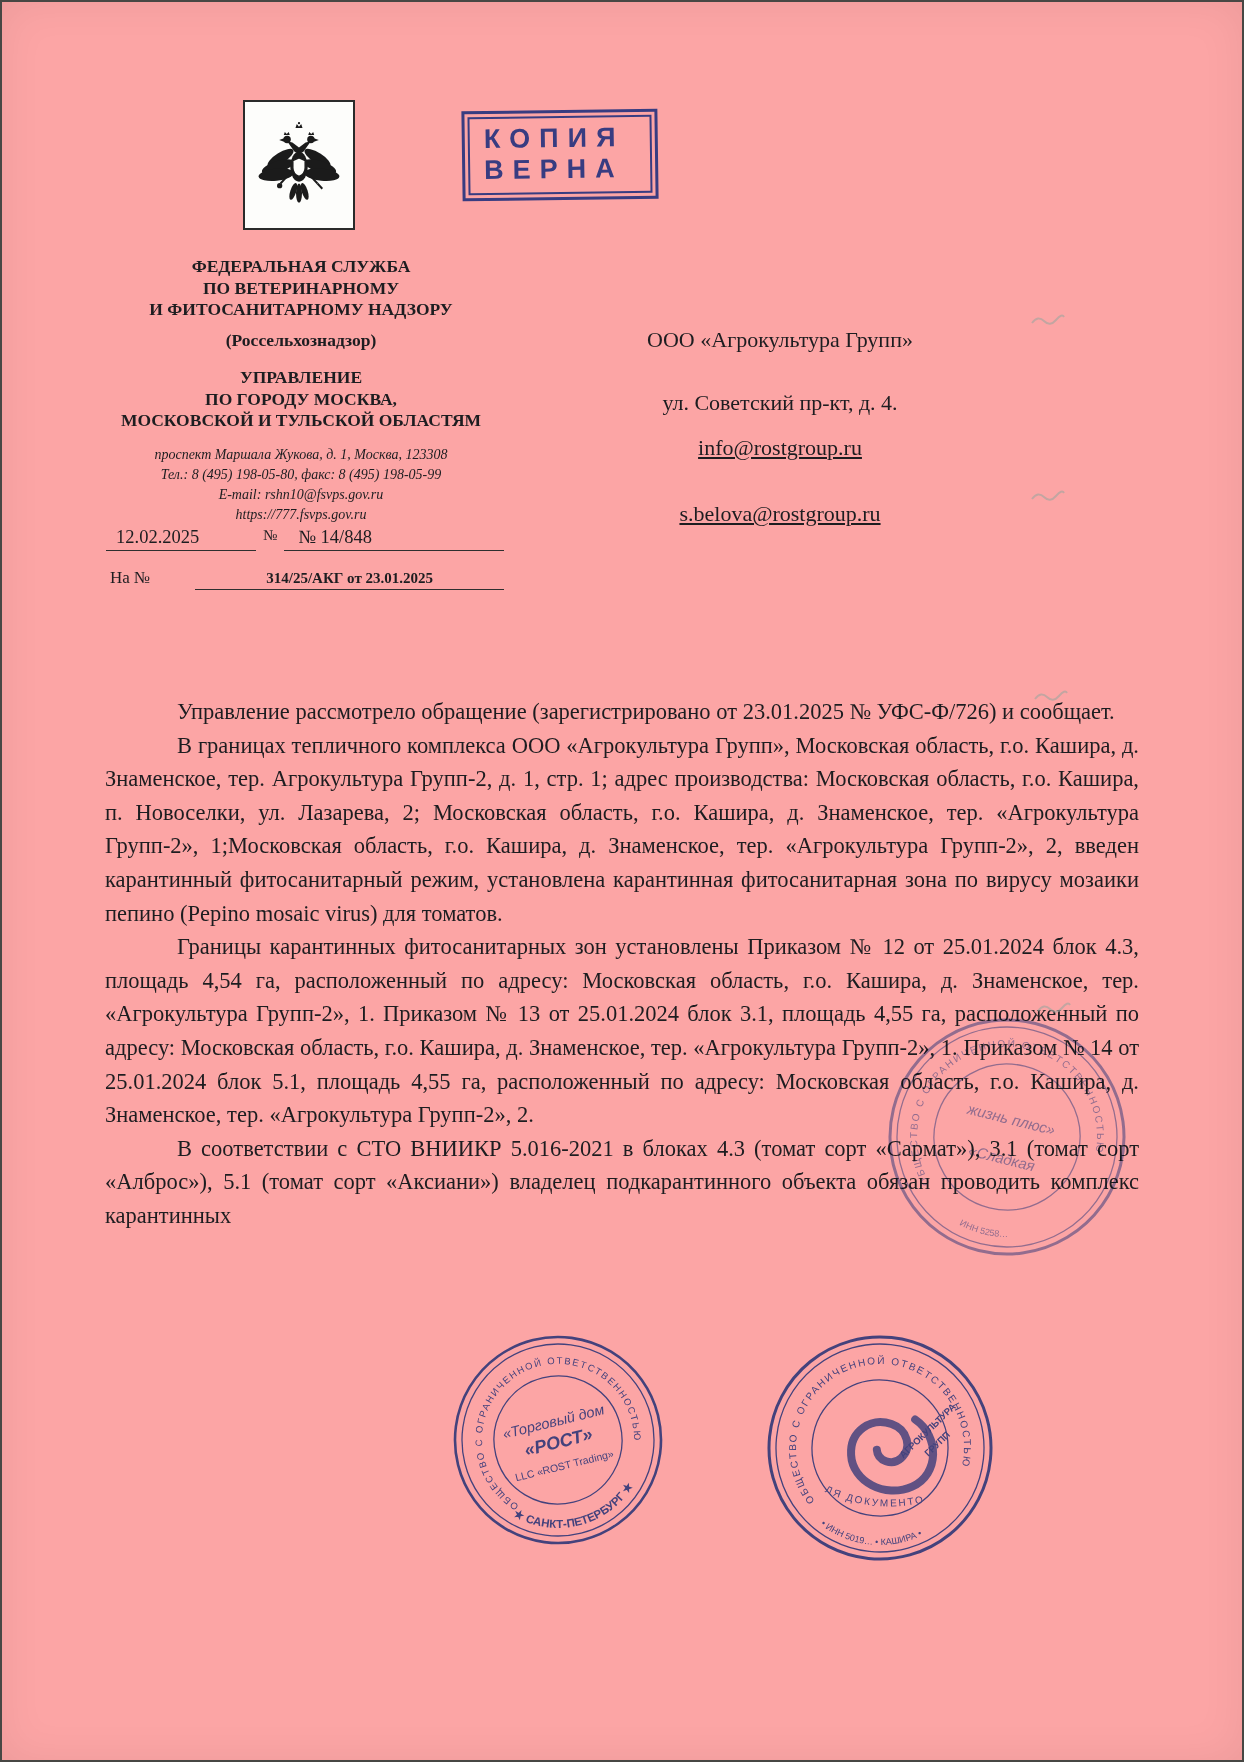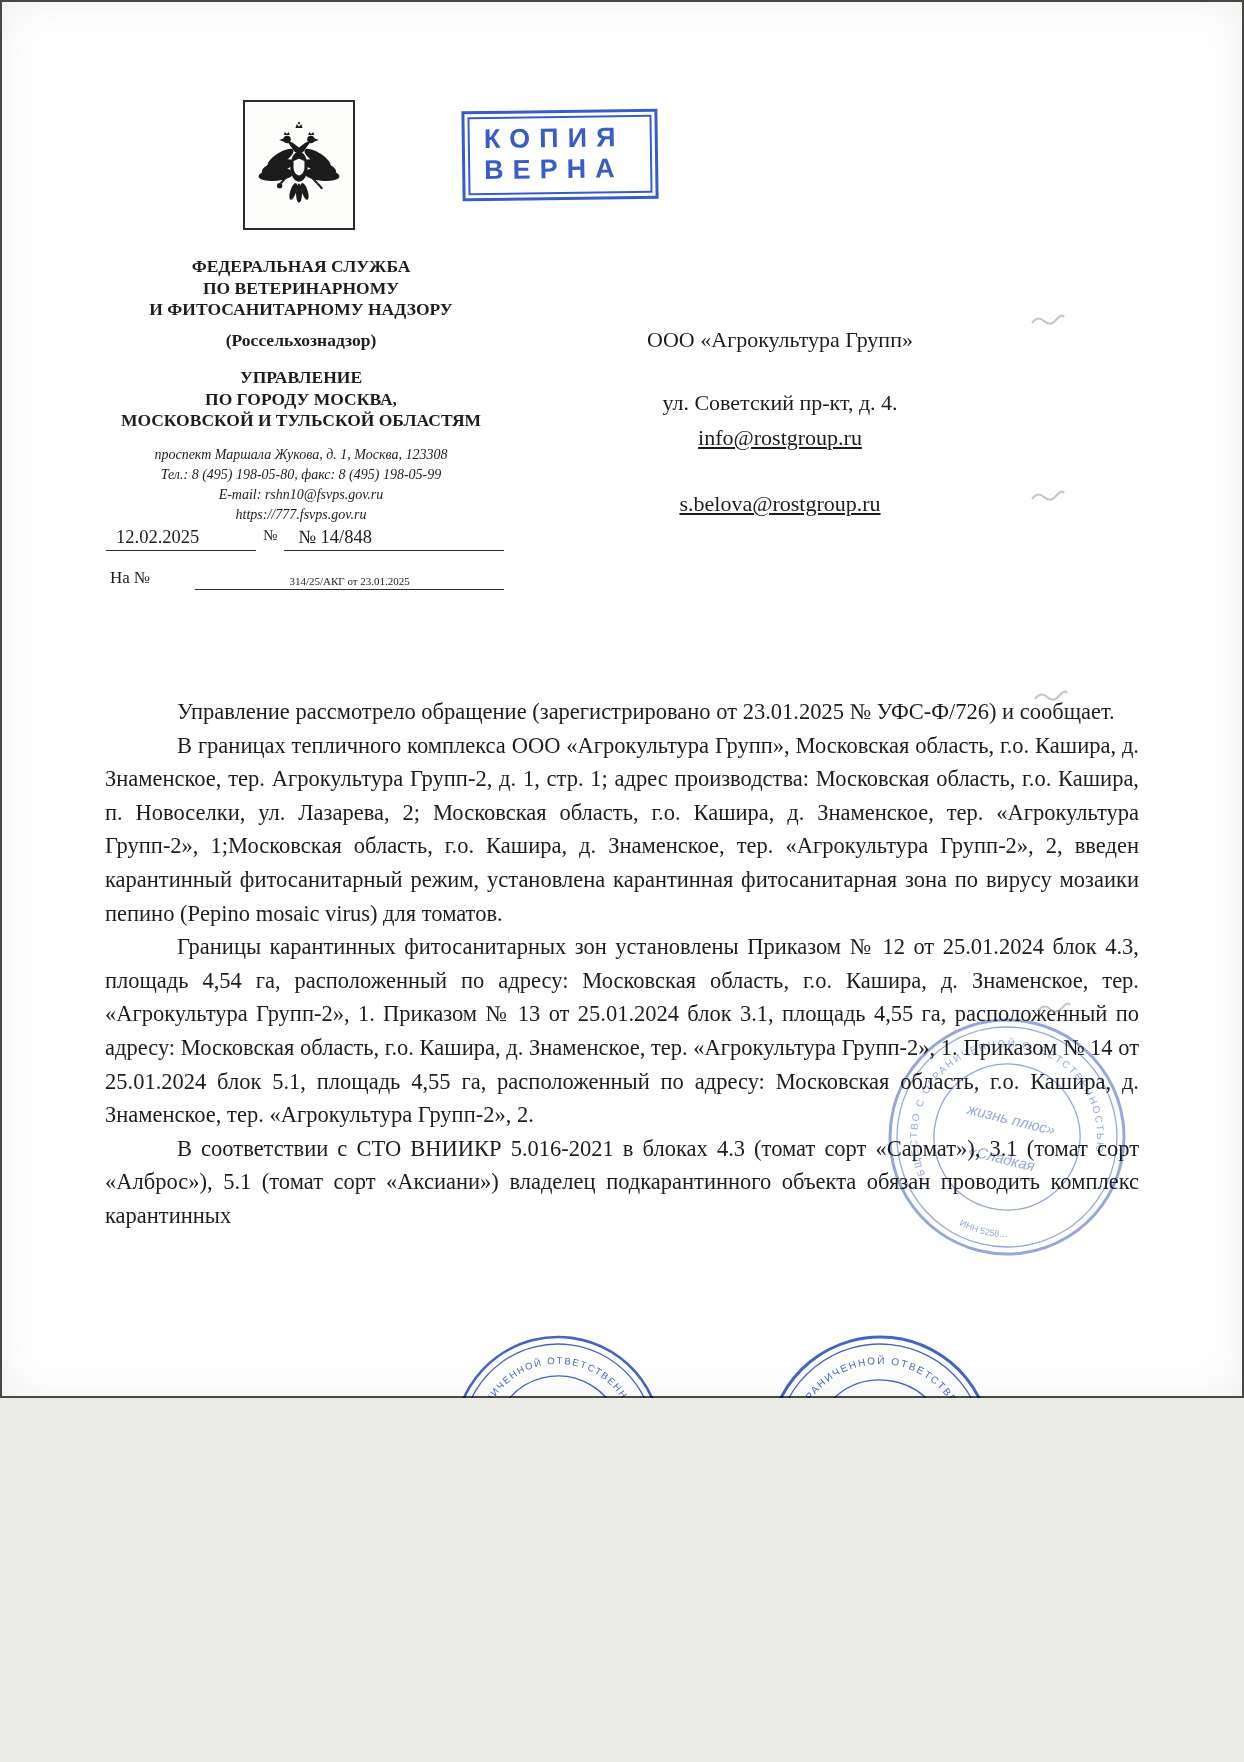--- a/index.html
+++ b/index.html
@@ -1,20 +1,20 @@
 <!DOCTYPE html>
 <html><head>
 <meta charset="utf-8">
 <style>
   * { box-sizing: border-box; margin: 0; padding: 0; }
   html, body { background: #e9e9e6; }
   .page {
     position: relative;
-    width: 1244px; height: 1398px;
-    background: #ffffff;
+    width: 1244px; height: 1762px;
+    background: #fca5a5;
     color: #1d1d20;
     font-family: "Liberation Serif", serif;
     overflow: hidden;
     box-shadow: inset 0 0 0 2px #474744, inset 0 0 46px rgba(0,0,0,.07);
   }
 
   
   .arms-box {
     position: absolute; left: 243px; top: 100px;
     width: 112px; height: 130px;
@@ -50,29 +50,29 @@
   }
   .date-row .d1 { flex: 0 0 150px; padding: 0 0 2px 10px; }
   .date-row .ns { padding: 0 7px 2px; font-size: 15px; }
   .date-row .d2 { flex: 1; padding: 0 0 2px 14px; }
 
   .ref-row {
     position: absolute; left: 106px; top: 568px; width: 398px;
     display: flex; align-items: flex-end; font-size: 17px; gap: 33px;
   }
   .ref-row .lbl { padding: 0 12px 2px 4px; white-space: nowrap; }
-  .ref-row .val { flex: 1; text-align: center; font-size: 11px; padding-bottom: 2px; }
+  .ref-row .val { flex: 1; text-align: center; font-size: 15px; padding-bottom: 2px; font-weight: bold; }
 
   
   .recipient {
     position: absolute; left: 540px; top: 326px; width: 480px;
     text-align: center; font-size: 22px; line-height: 27px;
   }
   .recipient .name { margin-bottom: 36px; }
-  .recipient .a1 { margin-bottom: 8px; }
+  .recipient .a1 { margin-bottom: 18px; }
   .recipient .a2 { margin-bottom: 38px; }
   .recipient .em { text-decoration: underline; }
   .recipient .em1 { margin-bottom: 39px; }
 
   
   .letter-body {
     position: absolute; left: 105px; top: 695px; width: 1034px;
     font-size: 22.5px; line-height: 33.6px;
     text-align: justify;
   }

